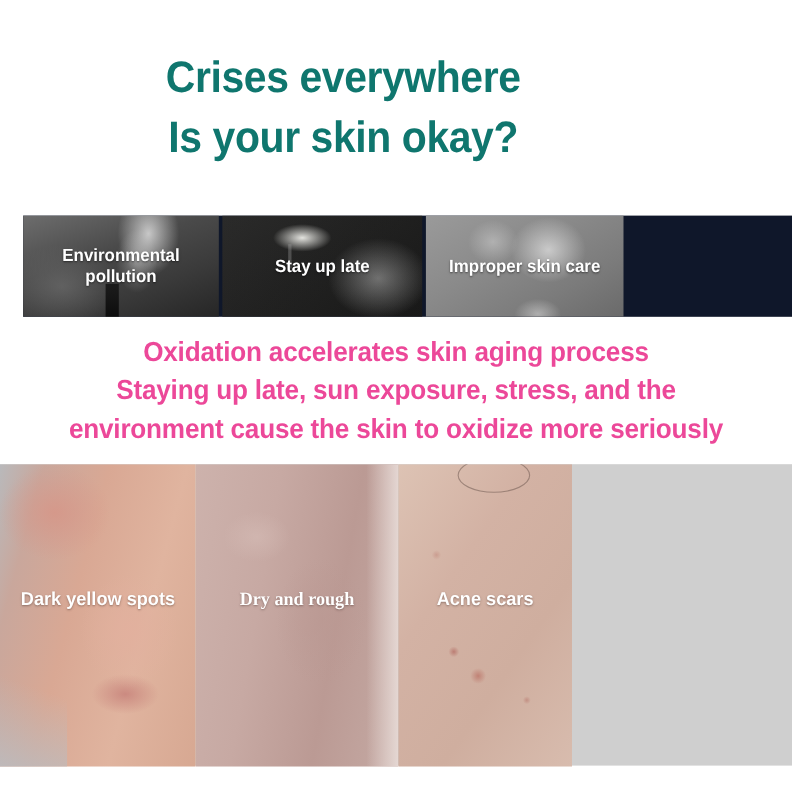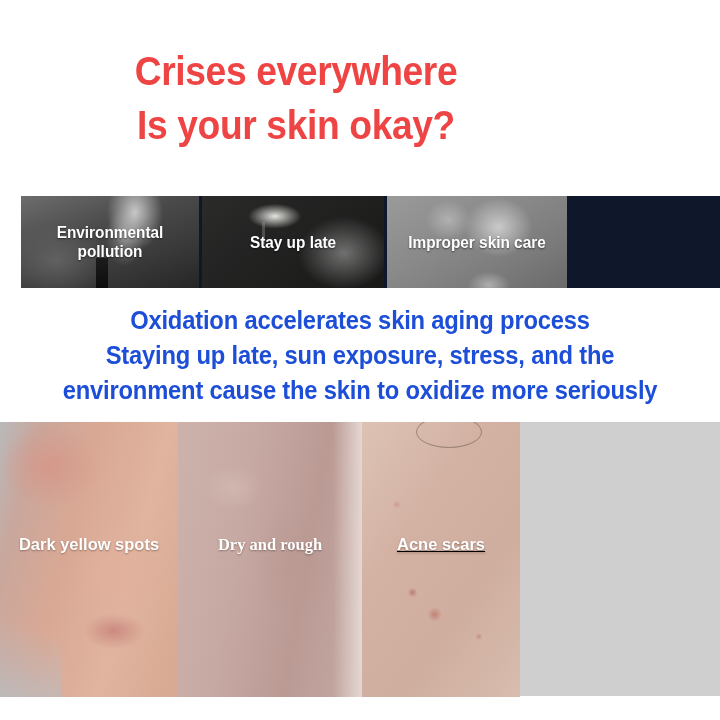--- a/index.html
+++ b/index.html
@@ -21,21 +21,22 @@
     background: #ffffff;
   }
 
   
   .headline {
     position: absolute;
     left: 0;
     top: 44px;
     width: 592px;
     text-align: center;
-    color: #ef4444;
+    color: #0f766e;
+    padding-left: 16px;
   }
   .headline-line {
     font-family: "Liberation Sans", sans-serif;
     font-weight: bold;
     font-size: 40px;
     line-height: 54px;
     letter-spacing: -0.4px;
     transform: scaleX(0.93);
     transform-origin: center;
     white-space: nowrap;
@@ -142,21 +143,21 @@
     box-shadow: 10px 6px 0 -1px rgba(18,18,18,0.7), -8px 10px 0 -1px rgba(18,18,18,0.6);
   }
 
   
   .statement {
     position: absolute;
     left: 0;
     top: 303px;
     width: 720px;
     text-align: center;
-    color: #1d4ed8;
+    color: #ec4899;
   }
   .statement-line {
     font-weight: bold;
     font-size: 25px;
     line-height: 35px;
     letter-spacing: -0.2px;
     transform: scaleX(0.95);
     transform-origin: center;
     white-space: nowrap;
   }
@@ -304,20 +305,20 @@
       <div class="ph ph-spots"></div>
       <div class="symptom-label">Dark yellow spots</div>
     </div>
 
     <div class="symptom-panel" style="width:184px;font-family:Liberation Serif, serif;">
       <div class="ph ph-dry"></div>
       <div class="symptom-label">Dry and rough</div>
     </div>
 
 
-    <div class="symptom-panel" style="width:158px;text-decoration:underline;">
+    <div class="symptom-panel" style="width:158px;">
       <div class="ph ph-acne"></div>
       <div class="symptom-label">Acne scars</div>
     </div>
 
   </div>
 
 </div>
 
 </body></html>

